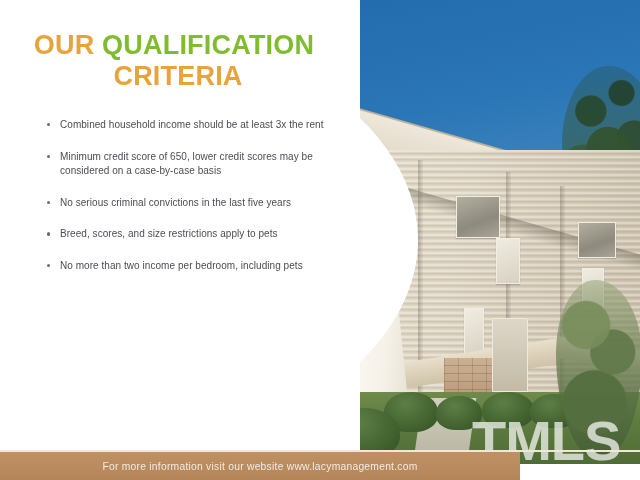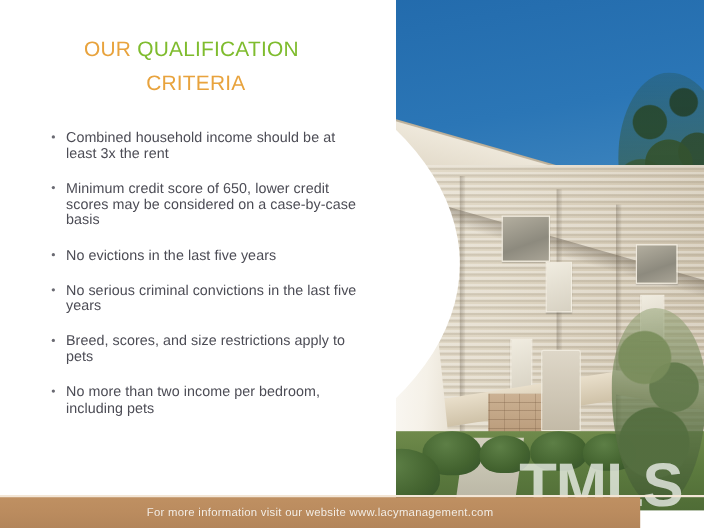--- a/index.html
+++ b/index.html
@@ -207,60 +207,60 @@
   }
 
   
   .title-wrap {
     position: absolute;
     left: 0; top: 30px;
     width: 348px;
     text-align: center;
   }
   .title-line {
-    font-size: 19px;
-    font-weight: normal;
+    font-size: 27px;
+    font-weight: bold;
     letter-spacing: .2px;
     line-height: 31px;
     white-space: nowrap;
   }
   .t-our   { color: #e8a33d; }
   .t-qual  { color: #7fbc2e; }
   .t-crit  { color: #e8a33d; }
   .title-line.second { padding-left: 8px; }
 
   
   .bullets {
     position: absolute;
     left: 44px; top: 118px;
     width: 290px;
   }
   .bullet-item {
     position: relative;
     padding-left: 16px;
     margin-bottom: 17px;
     color: #4c4c55;
-    font-size: 13px;
+    font-size: 10px;
     line-height: 14.6px;
     letter-spacing: .05px;
   }
   .bullet-item::before {
     content: "";
     position: absolute;
     left: 3px; top: 5px;
     width: 3.2px; height: 3.2px;
     border-radius: 50%;
     background: #6a6a72;
   }
 
   
   .footer {
     position: absolute;
     left: 0; bottom: 0;
-    width: 582px; height: 28px;
+    width: 520px; height: 28px;
     background: linear-gradient(180deg, #bf9062 0%, #ba8b5e 55%, #b3855a 100%);
     display: flex;
     align-items: center;
     justify-content: center;
   }
   .footer-top-line {
     position: absolute;
     left: 0; bottom: 28px;
     width: 640px; height: 2px;
     background: #f3e6d6;
@@ -337,21 +337,20 @@
     <div class="title-line">
       <span class="t-our">OUR</span>
       <span class="t-qual">QUALIFICATION</span>
     </div>
     <div class="title-line second t-crit">CRITERIA</div>
   </div>
 
   <div class="bullets">
     <div class="bullet-item">Combined household income should be at least 3x the rent</div>
     <div class="bullet-item">Minimum credit score of 650, lower credit scores may be considered on a case-by-case basis</div>
-    <div class="bullet-item">No evictions in the last five years</div>
     <div class="bullet-item">No serious criminal convictions in the last five years</div>
     <div class="bullet-item">Breed, scores, and size restrictions apply to pets</div>
     <div class="bullet-item">No more than two income per bedroom, including pets</div>
   </div>
 
   <div class="watermark">TMLS</div>
 
   <div class="footer-top-line"></div>
   <div class="footer">
     <span class="footer-text">For more information visit our website www.lacymanagement.com</span>

